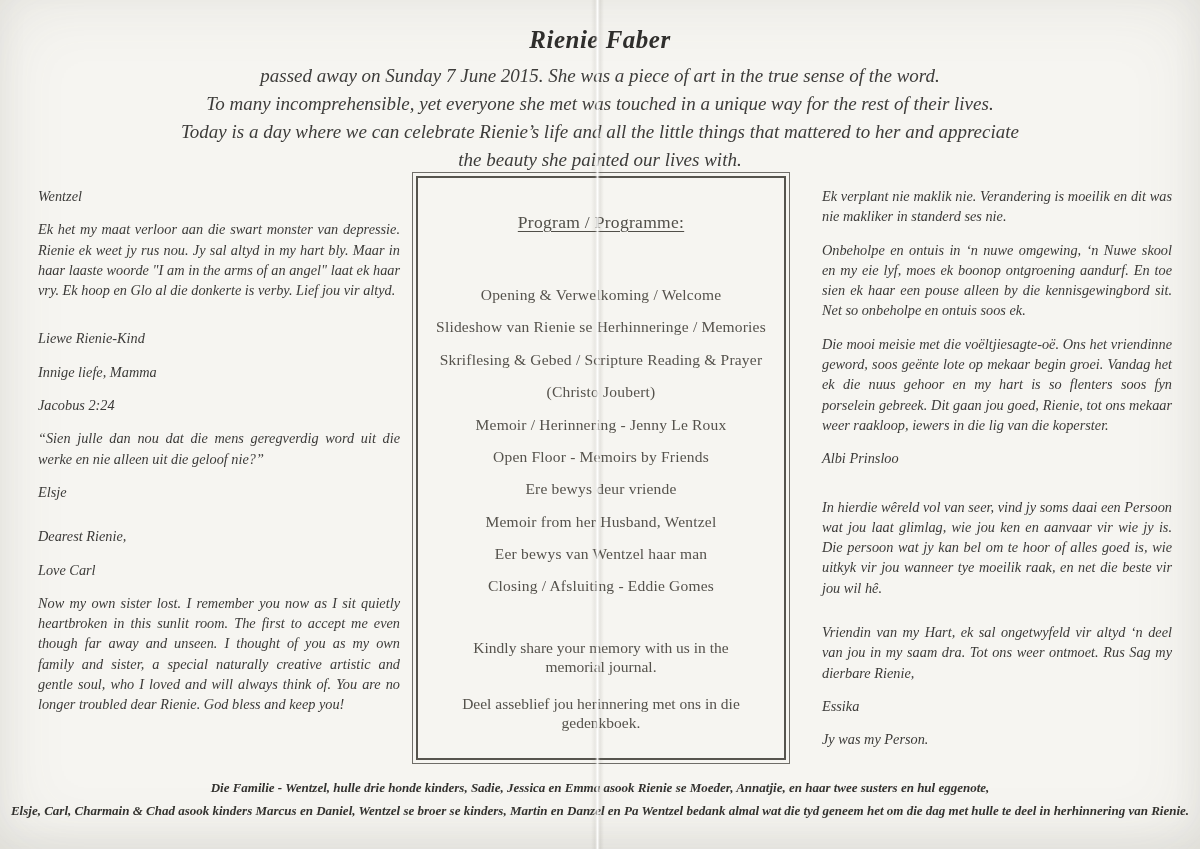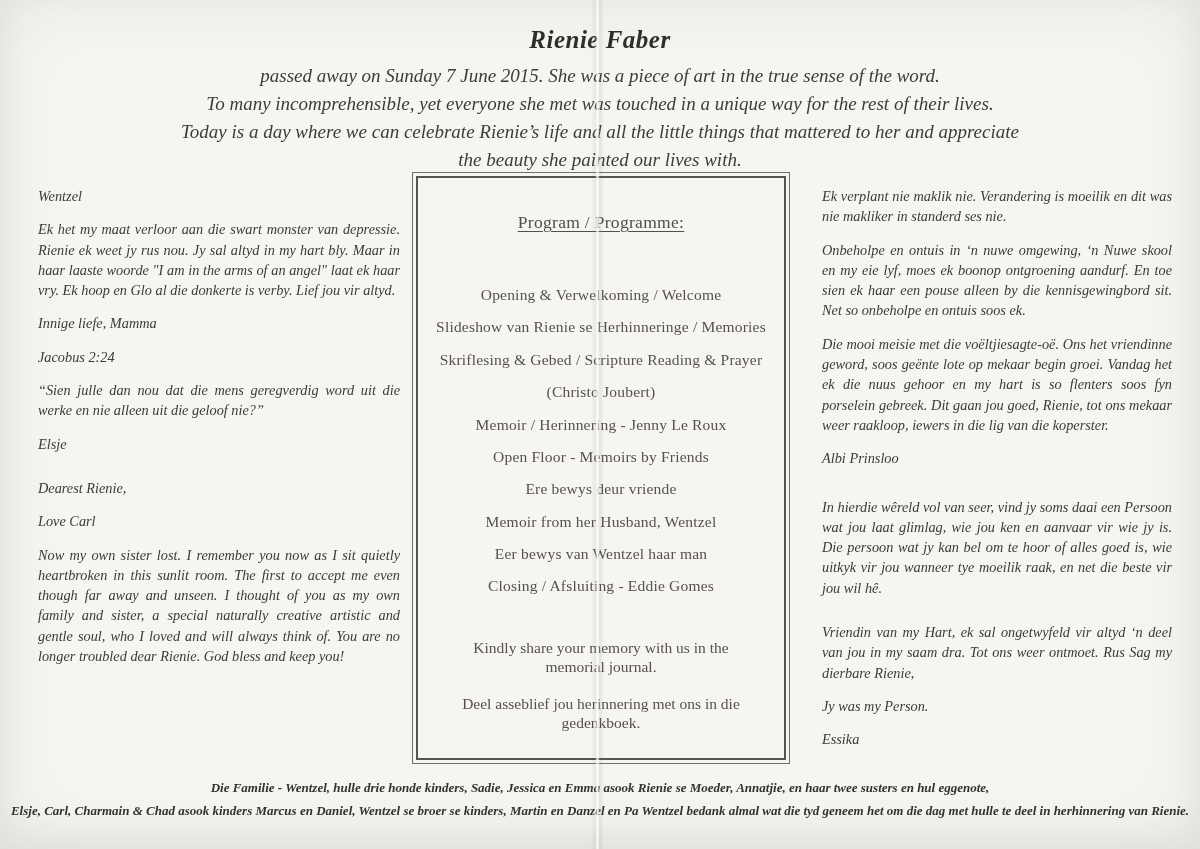--- a/index.html
+++ b/index.html
@@ -94,20 +94,21 @@
     <h1 class="page-title">Rienie Faber</h1>
     <p class="intro-line">passed away on Sunday 7 June 2015. She was a piece of art in the true sense of the word.</p>
     <p class="intro-line">To many incomprehensible, yet everyone she met was touched in a unique way for the rest of their lives.</p>
     <p class="intro-line">Today is a day where we can celebrate Rienie’s life and all the little things that mattered to her and appreciate</p>
     <p class="intro-line">the beauty she painted our lives with.</p>
   </div>
 
   <div class="col col-left">
     <p>Wentzel</p>
     <p>Ek het my maat verloor aan die swart monster van depressie. Rienie ek weet jy rus nou. Jy sal altyd in my hart bly. Maar in haar laaste woorde "I am in the arms of an angel" laat ek haar vry. Ek hoop en Glo al die donkerte is verby. Lief jou vir altyd.</p>
+    <p class="sp-lg">Liewe Rienie-Kind</p>
     <p>Innige liefe, Mamma</p>
     <p>Jacobus 2:24</p>
     <p>“Sien julle dan nou dat die mens geregverdig word uit die werke en nie alleen uit die geloof nie?”</p>
     <p>Elsje</p>
     <p class="sp-md">Dearest Rienie,</p>
     <p>Love Carl</p>
     <p>Now my own sister lost. I remember you now as I sit quietly heartbroken in this sunlit room. The first to accept me even though far away and unseen. I thought of you as my own family and sister, a special naturally creative artistic and gentle soul, who I loved and will always think of. You are no longer troubled dear Rienie. God bless and keep you!</p>
   </div>
 
   <div class="program-outer">
@@ -132,22 +133,22 @@
     </div>
   </div>
 
   <div class="col col-right">
     <p>Ek verplant nie maklik nie. Verandering is moeilik en dit was nie makliker in standerd ses nie.</p>
     <p>Onbeholpe en ontuis in ‘n nuwe omgewing, ‘n Nuwe skool en my eie lyf, moes ek boonop ontgroening aandurf. En toe sien ek haar een pouse alleen by die kennisgewingbord sit. Net so onbeholpe en ontuis soos ek.</p>
     <p>Die mooi meisie met die voëltjiesagte-oë. Ons het vriendinne geword, soos geënte lote op mekaar begin groei. Vandag het ek die nuus gehoor en my hart is so flenters soos fyn porselein gebreek. Dit gaan jou goed, Rienie, tot ons mekaar weer raakloop, iewers in die lig van die koperster.</p>
     <p>Albi Prinsloo</p>
     <p class="sp-lg">In hierdie wêreld vol van seer, vind jy soms daai een Persoon wat jou laat glimlag, wie jou ken en aanvaar vir wie jy is. Die persoon wat jy kan bel om te hoor of alles goed is, wie uitkyk vir jou wanneer tye moeilik raak, en net die beste vir jou wil hê.</p>
     <p class="sp-md">Vriendin van my Hart, ek sal ongetwyfeld vir altyd ‘n deel van jou in my saam dra. Tot ons weer ontmoet. Rus Sag my dierbare Rienie,</p>
+    <p>Essika</p>
     <p>Jy was my Person.</p>
-    <p>Essika</p>
   </div>
 
   <div class="footer">
     <p class="footer-line">Die Familie - Wentzel, hulle drie honde kinders, Sadie, Jessica en Emma asook Rienie se Moeder, Annatjie, en haar twee susters en hul eggenote,</p>
     <p class="footer-line">Elsje, Carl,  Charmain &amp; Chad asook kinders Marcus en Daniel, Wentzel se broer se kinders, Martin en Danzel en Pa Wentzel bedank almal wat die tyd geneem het om die dag met hulle te deel in herhinnering van Rienie.</p>
   </div>
 
 </div>
 
 </body></html>

